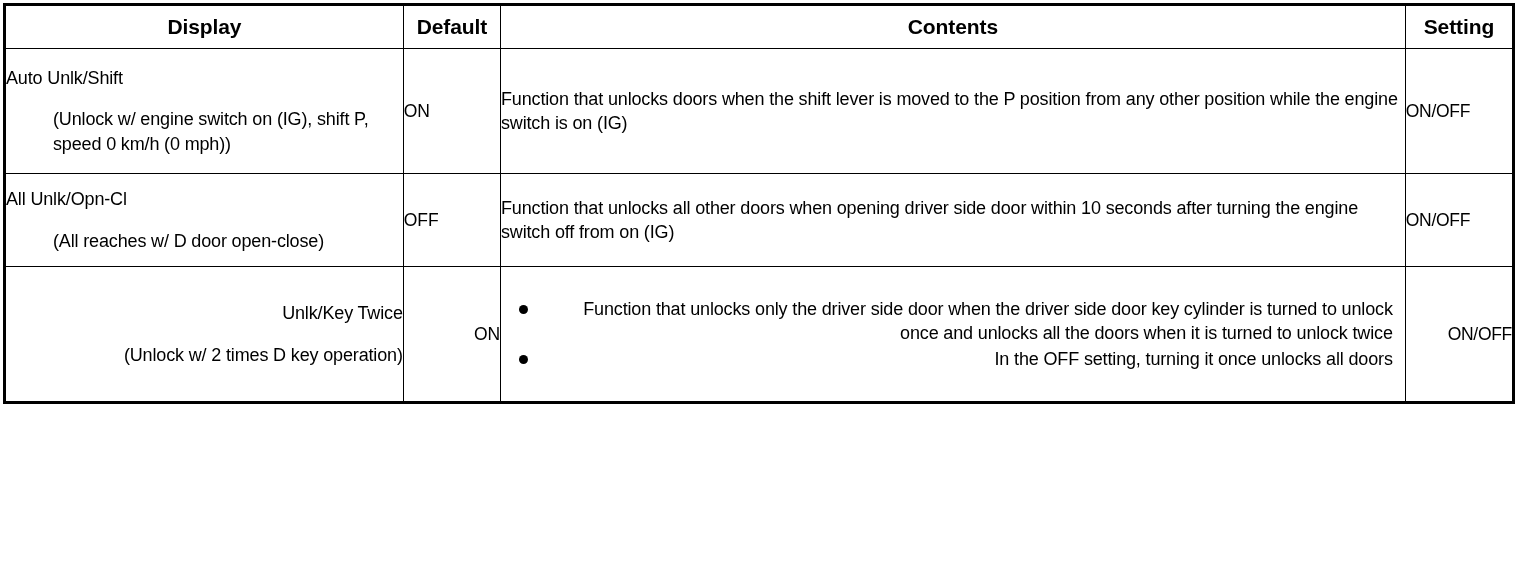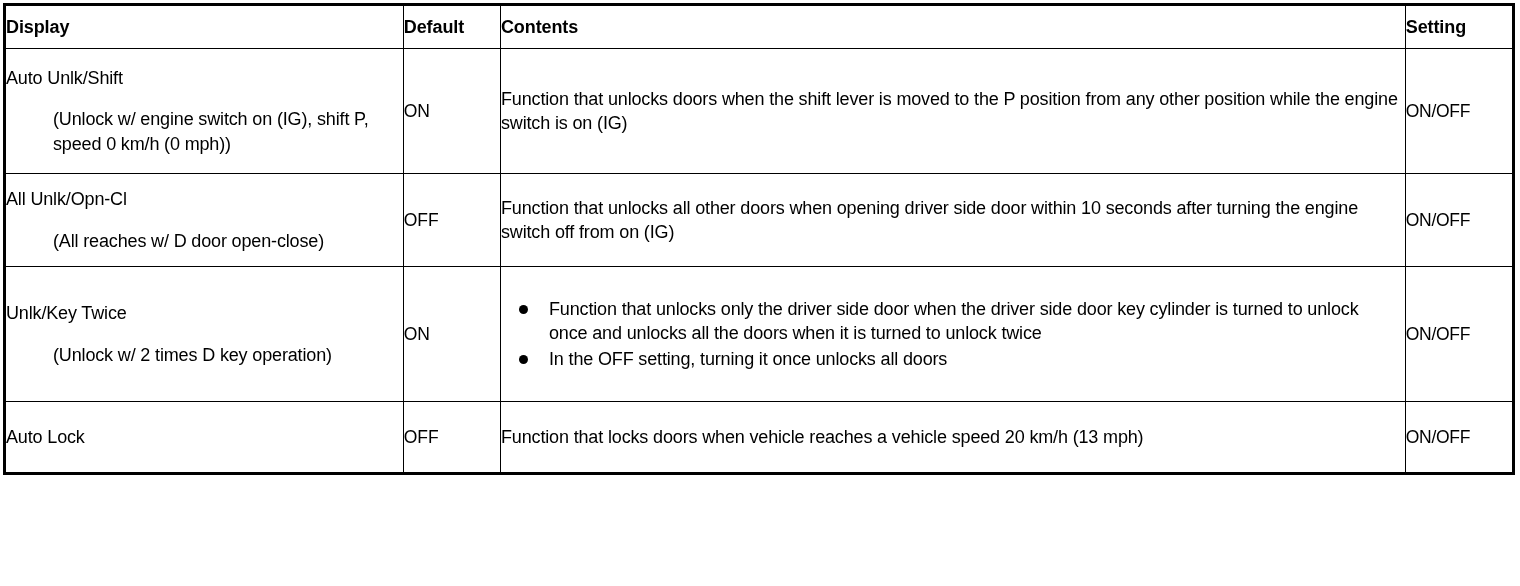--- a/index.html
+++ b/index.html
@@ -39,23 +39,23 @@
 
   
   col.c-display { width: 398px; }
   col.c-default { width: 97px; }
   col.c-contents { width: 903px; }
   col.c-setting  { width: 108px; }
 
   
   thead th {
     height: 42px;
-    text-align: left;
+    text-align: center;
     font-weight: bold;
-    font-size: 18px;
+    font-size: 21px;
     letter-spacing: -0.1px;
     border-bottom: 3px solid #000000;
   }
 
   
   td.display-cell {
     padding: 7px 8px 9px 7px;
     font-size: 18px;
     line-height: 1.34;
     vertical-align: top;
@@ -114,21 +114,21 @@
     top: 8px;
     width: 9px;
     height: 9px;
     background: #000000;
     border-radius: 50%;
   }
 
   
   tr.row-1 td { height: 124px; }
   tr.row-2 td { height: 92px; }
-  tr.row-3 td { height: 134px; }
+  tr.row-3 td { height: 134px; text-align: right; }
   tr.row-4 td { height: 95px; }
   tr.row-5 td { height: 70px; }
 </style>
 </head>
 <body>
 
 <div class="sheet">
   <table class="spec-table">
     <colgroup>
       <col class="c-display">
@@ -181,25 +181,16 @@
             <li>
               <span class="dot"></span>
               <span>In the OFF setting, turning it once unlocks all doors</span>
             </li>
           </ul>
         </td>
         <td class="setting-cell">ON/OFF</td>
       </tr>
 
 
-      <tr class="row-5">
-        <td class="display-cell single">
-          <span class="name">Auto Lock</span>
-
-        </td>
-        <td class="default-cell">OFF</td>
-        <td class="contents-cell">Function that locks doors when vehicle reaches a vehicle speed 20 km/h (13 mph)</td>
-        <td class="setting-cell">ON/OFF</td>
-      </tr>
 
     </tbody>
   </table>
 </div>
 
 </body></html>

